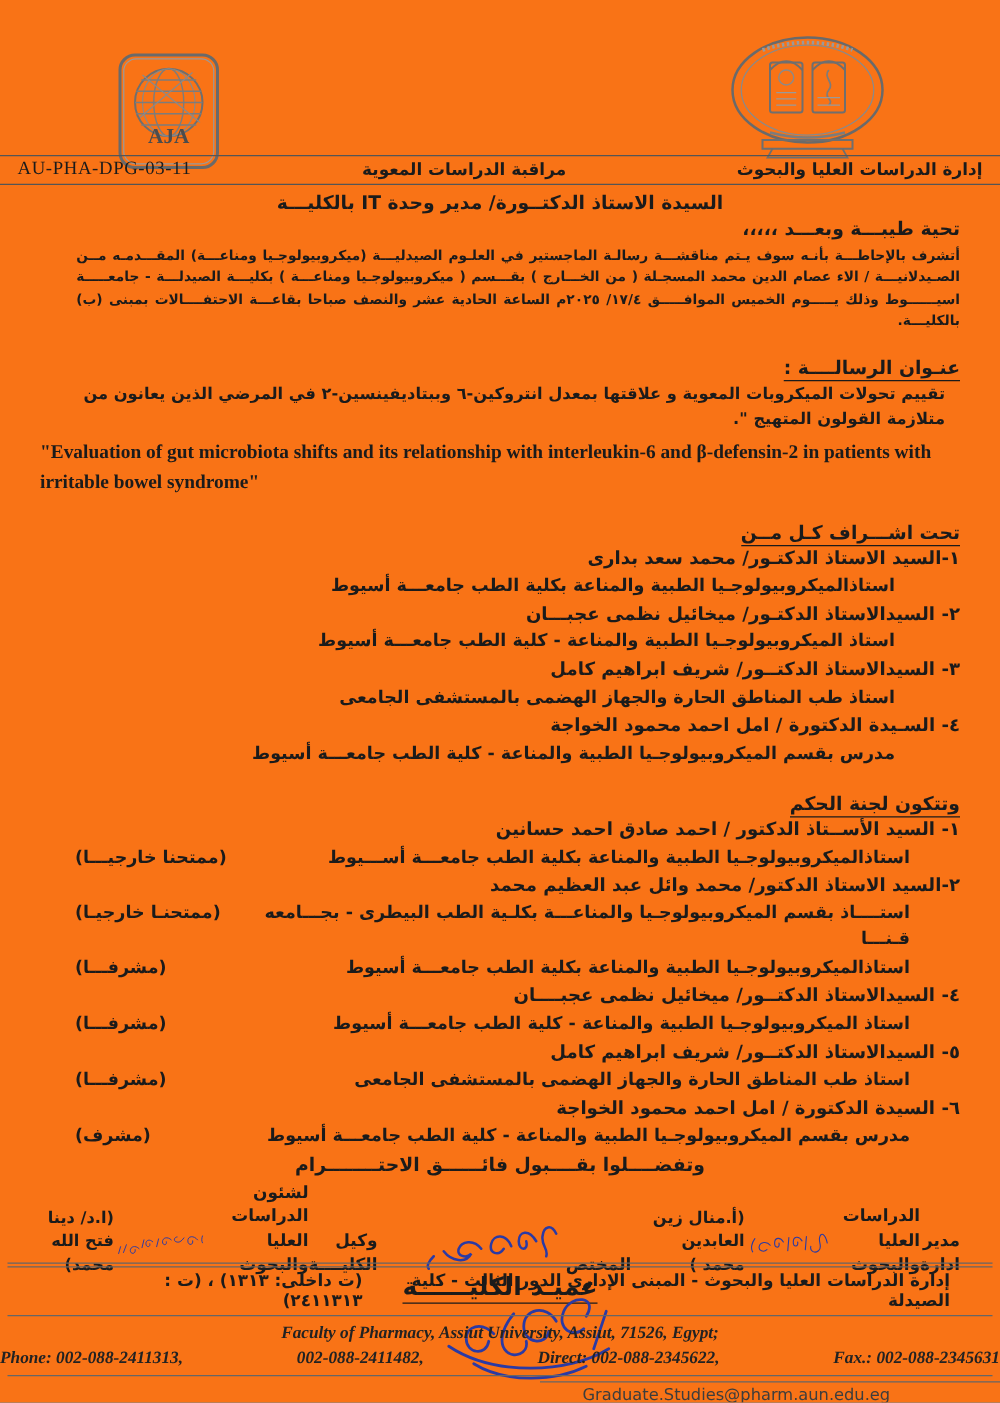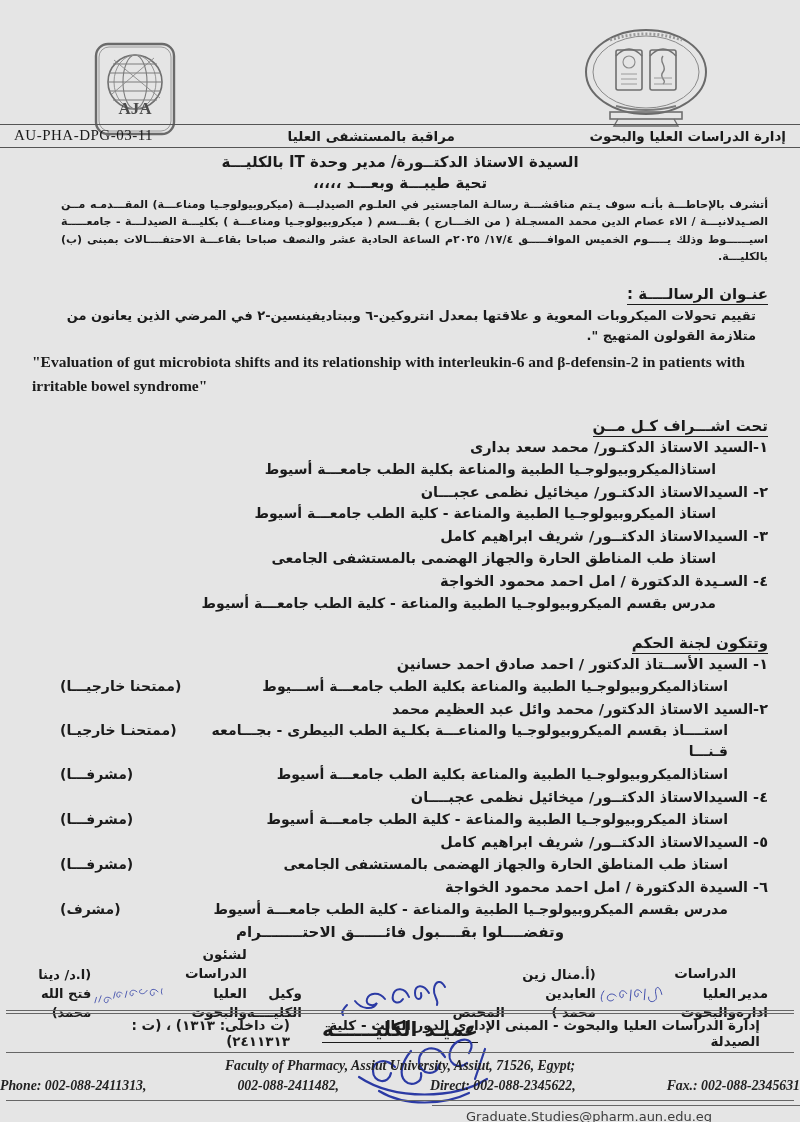--- a/index.html
+++ b/index.html
@@ -1,35 +1,35 @@
 <!DOCTYPE html>
 <html lang="ar" dir="rtl"><head>
 <meta charset="utf-8">
 <style>
   html,body{margin:0;padding:0;background:#888;}
   .page{
     position:relative;width:800px;height:1122px;margin:0 auto;
-    background:#e5e5e5;color:#1b1b1b;overflow:hidden;
+    background:#f97316;color:#1b1b1b;overflow:hidden;
     font-family:"DejaVu Sans",sans-serif;direction:rtl;
   }
   
   .aja-logo{position:absolute;top:42px;left:94px;width:82px;height:94px;}
   .uni-seal{position:absolute;top:26px;right:88px;width:132px;height:104px;}
   
   .header-bar{
     position:absolute;top:124px;left:0;right:0;
     border-top:1.5px solid #555;border-bottom:1.5px solid #555;
     display:flex;justify-content:space-between;align-items:center;
     padding:2px 14px 3px 14px;font-size:13.5px;font-weight:bold;
   }
   .header-bar .code{direction:ltr;font-family:"Liberation Serif",serif;font-weight:normal;font-size:15px;letter-spacing:.5px;}
   
   .content{position:absolute;top:152px;right:32px;left:32px;font-weight:bold;}
   .addressee{text-align:center;font-size:15px;line-height:1.4;}
-  .greeting{text-align:center;font-size:15px;line-height:1.45;}
+  .greeting{text-align:right;font-size:15px;line-height:1.45;}
   .body-par{text-align:justify;text-align-last:right;font-size:11px;line-height:1.58;margin-top:1px;margin-left:29px;}
   .sec-heading{font-size:15px;margin-top:20px;}
   .sec-heading span{border-bottom:1.6px solid #1b1b1b;padding-bottom:1px;}
   .title-ar{font-size:13px;line-height:1.5;margin-top:3px;text-align:right;padding-right:12px;}
   .title-en{direction:ltr;text-align:left;font-family:"Liberation Serif",serif;
     font-size:15.5px;line-height:1.5;margin:5px 0 10px 0;}
   .person{margin-top:2px;}
   .person .p-name{font-size:14.5px;line-height:1.5;}
   .person .p-affil{font-size:14px;line-height:1.5;padding-right:52px;}
   .committee .p-affil-row{display:flex;justify-content:space-between;align-items:baseline;}
@@ -91,21 +91,21 @@
       <path d="M83,30 C78,36 88,40 83,46 C78,52 88,54 83,58" fill="none" stroke="#7c7c7c" stroke-width="1.4"></path>
       <path d="M74,52 H92 M74,58 H92" stroke="#9a9a9a" stroke-width="1"></path>
       <path d="M36,80 Q66,88 96,80" fill="none" stroke="#7c7c7c" stroke-width="2"></path>
       <rect x="30" y="86" width="72" height="7" fill="none" stroke="#6f6f6f" stroke-width="1.6"></rect>
       <path d="M38,93 L34,100 H98 L94,93" fill="none" stroke="#6f6f6f" stroke-width="1.4"></path>
     </svg>
   </div>
 
   <div class="header-bar">
     <span>إدارة الدراسات العليا والبحوث</span>
-    <span>مراقبة بالمستشفى العليا</span>
+    <span>مراقبة الدراسات المعوية</span>
     <span class="code">AU-PHA-DPG-03-11</span>
   </div>
 
   <div class="content">
 
     <div class="addressee">السيدة الاستاذ الدكتــورة/ مدير وحدة IT بالكليـــة</div>
     <div class="greeting">تحية طيبـــة وبعـــد ،،،،،</div>
     <div class="body-par">أتشرف بالإحاطـــة بأنـه سوف يـتم مناقشـــة رسالـة الماجستير في العلـوم الصيدليـــة (ميكروبيولوجـيا ومناعـــة) المقـــدمـه مــن الصـيدلانيـــة / الاء عصام الدين محمد  المسجـلة ( من الخـــارج ) بقـــسم ( ميكروبيولوجـيا ومناعـــة ) بكليـــة الصيدلـــة - جامعـــــة اسيــــــوط وذلك يـــــوم الخميس الموافـــــق ١٧/٤/ ٢٠٢٥م الساعة الحادية عشر والنصف  صباحا بقاعـــة الاحتفــــالات بمبنى (ب) بالكليـــة.</div>
 
     <div class="sec-heading">

